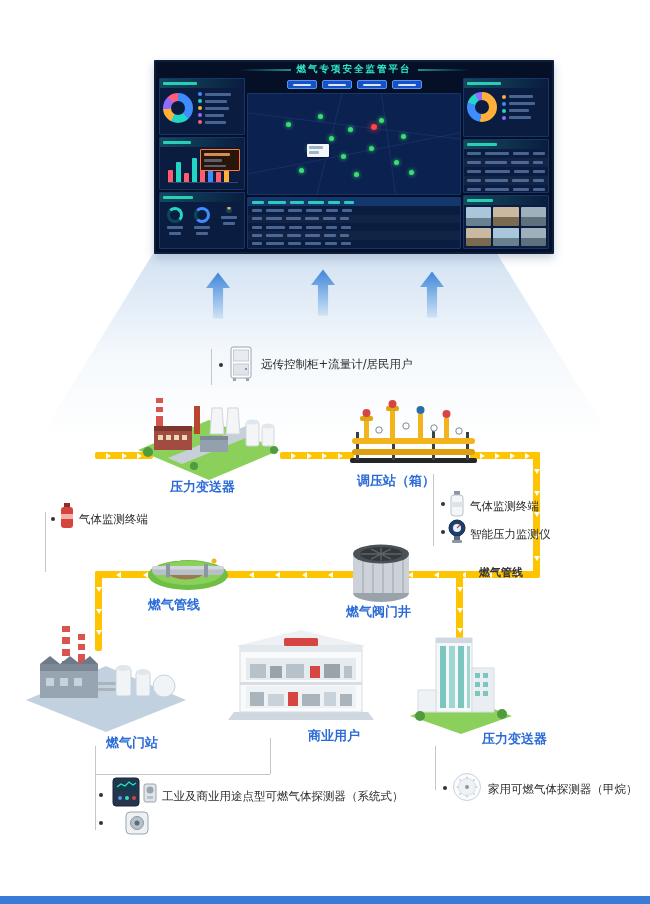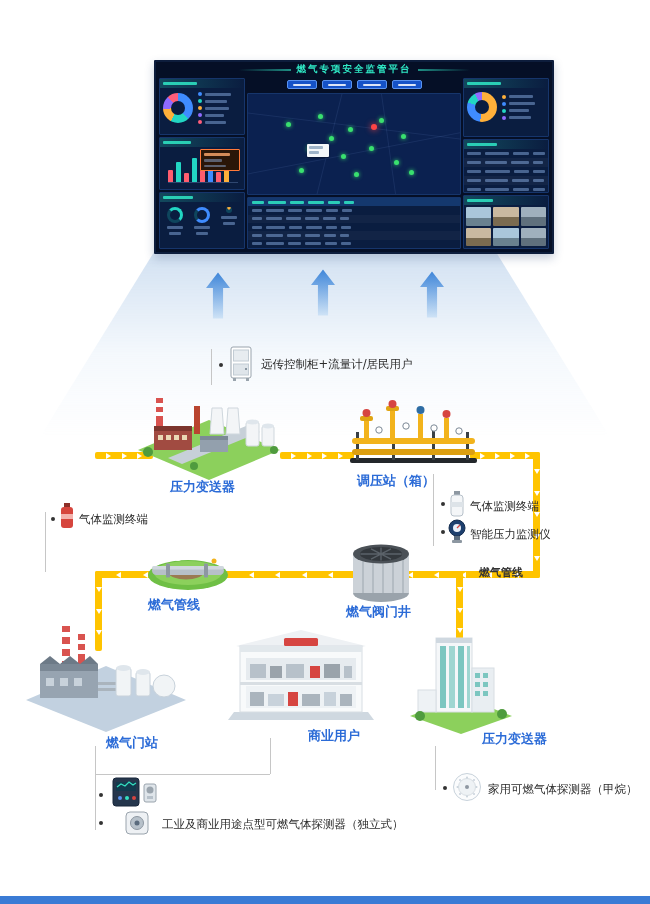--- a/index.html
+++ b/index.html
@@ -631,27 +631,27 @@
     <rect x="1" y="2" width="26" height="28" rx="3" fill="#25364c" stroke="#18263a"></rect>
     <rect x="4" y="6" width="20" height="9" rx="1" fill="#123a4e"></rect>
     <path d="M5 11 l4 -3 l4 2 l4 -4 l4 3 l3 -2" stroke="#35e0c0" fill="none" stroke-width="1.2"></path>
     <circle cx="8" cy="22" r="2" fill="#5a93f0"></circle>
     <circle cx="15" cy="22" r="2" fill="#35e0c0"></circle>
     <circle cx="22" cy="22" r="2" fill="#d64541"></circle>
     <rect x="32" y="8" width="12" height="18" rx="2" fill="#dfe5ea" stroke="#9aa4ad"></rect>
     <circle cx="38" cy="14" r="3.5" fill="#9aa4ad"></circle>
     <rect x="35" y="20" width="6" height="3" fill="#b7c1ca"></rect>
   </svg>
+  <div class="note-text" style="left:162px;top:789px">工业及商业用途点型可燃气体探测器（系统式）</div>
   <span class="bdot" style="left:99px;top:821px"></span>
   <svg class="icon" style="left:124px;top:810px;width:26px;height:26px" viewBox="0 0 26 26">
     <rect x="2" y="2" width="22" height="22" rx="4" fill="#eef1f4" stroke="#9aa4ad"></rect>
     <circle cx="13" cy="13" r="6.5" fill="#b7c1ca" stroke="#8d97a1"></circle>
     <circle cx="13" cy="13" r="2.5" fill="#5a6b7d"></circle>
   </svg>
-  <div class="note-text" style="left:162px;top:817px">工业及商业用途点型可燃气体探测器（独立式）</div>
 
   
   <div class="cline" style="left:435px;top:746px;width:1px;height:44px"></div>
   <span class="bdot" style="left:443px;top:786px"></span>
   <svg class="icon" style="left:452px;top:772px;width:30px;height:30px" viewBox="0 0 30 30">
     <circle cx="15" cy="15" r="13.5" fill="#fbfcfd" stroke="#c8d2db"></circle>
     <circle cx="15" cy="15" r="8.5" fill="#eef2f5" stroke="#d8dee3"></circle>
     <circle cx="15" cy="15" r="2" fill="#8d97a1"></circle>
     <g fill="#c8d2db">
       <circle cx="15" cy="5.5" r="1"></circle>

